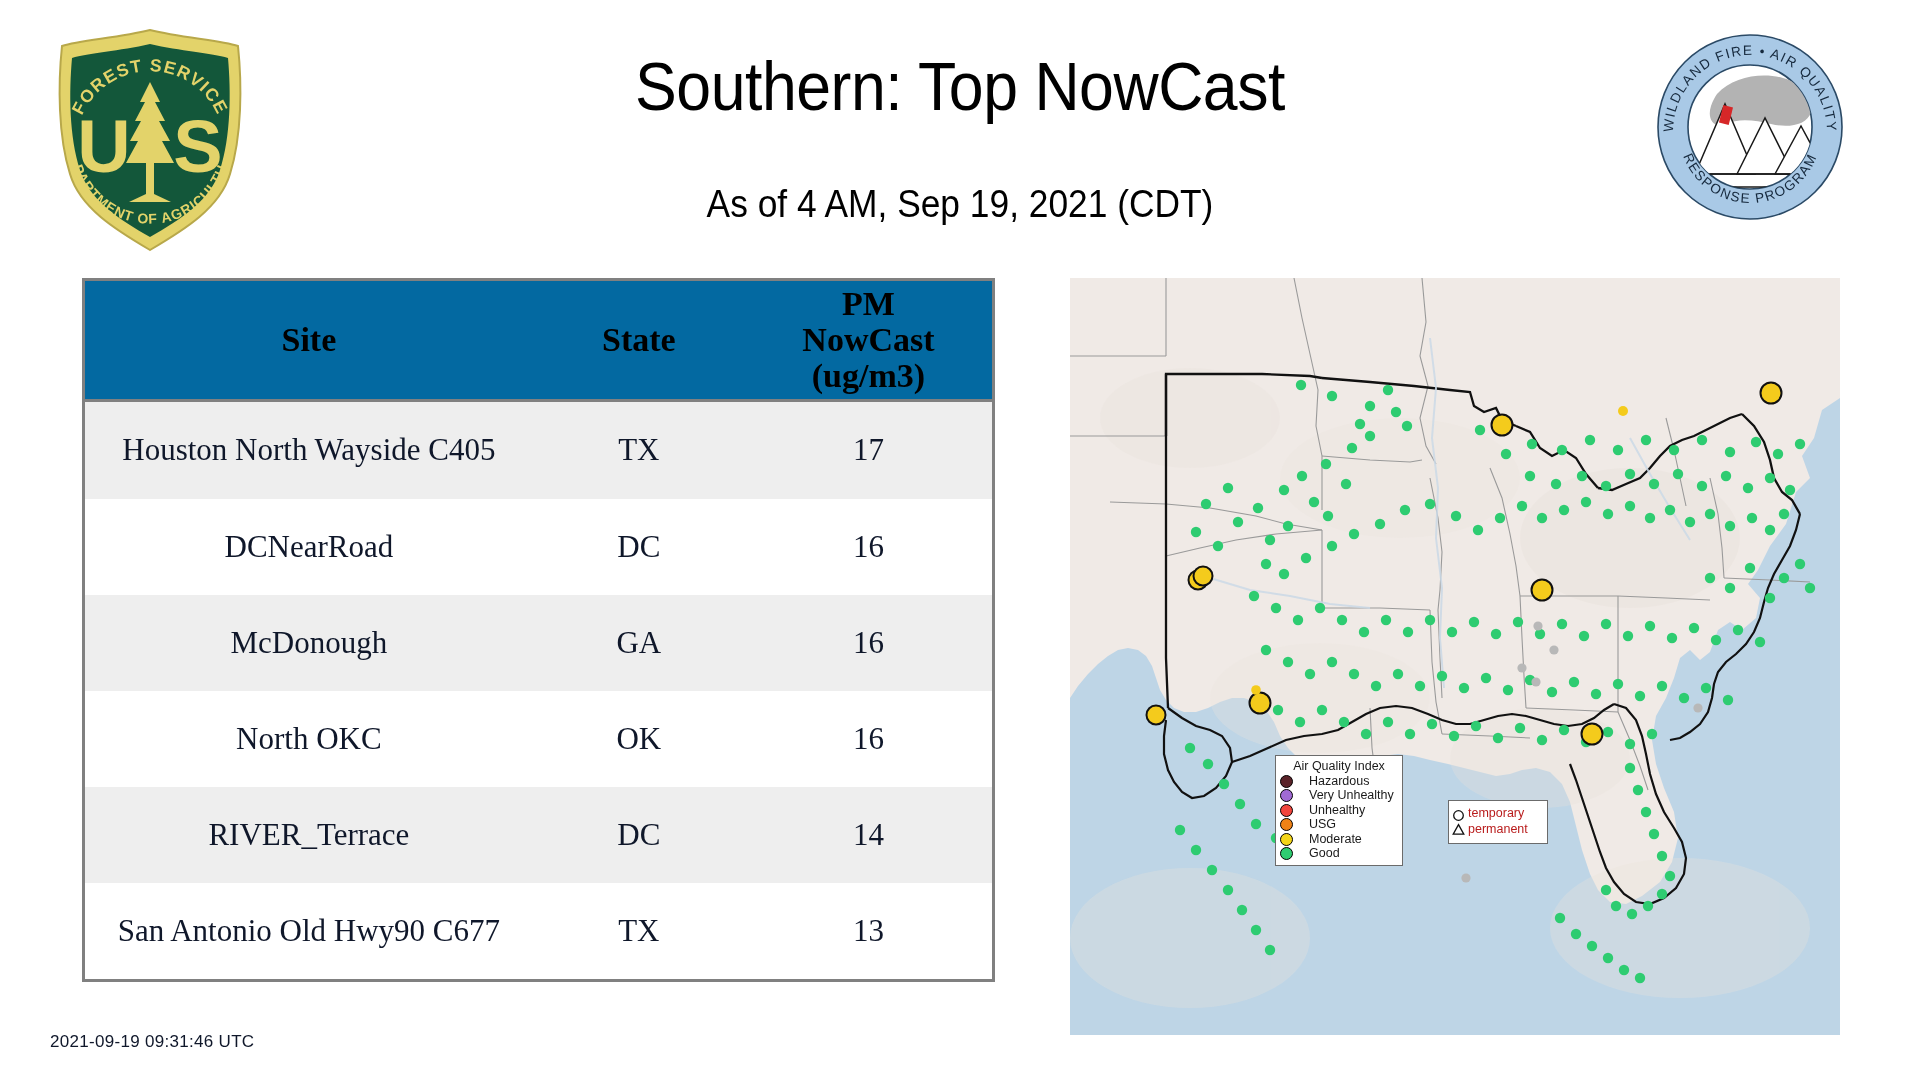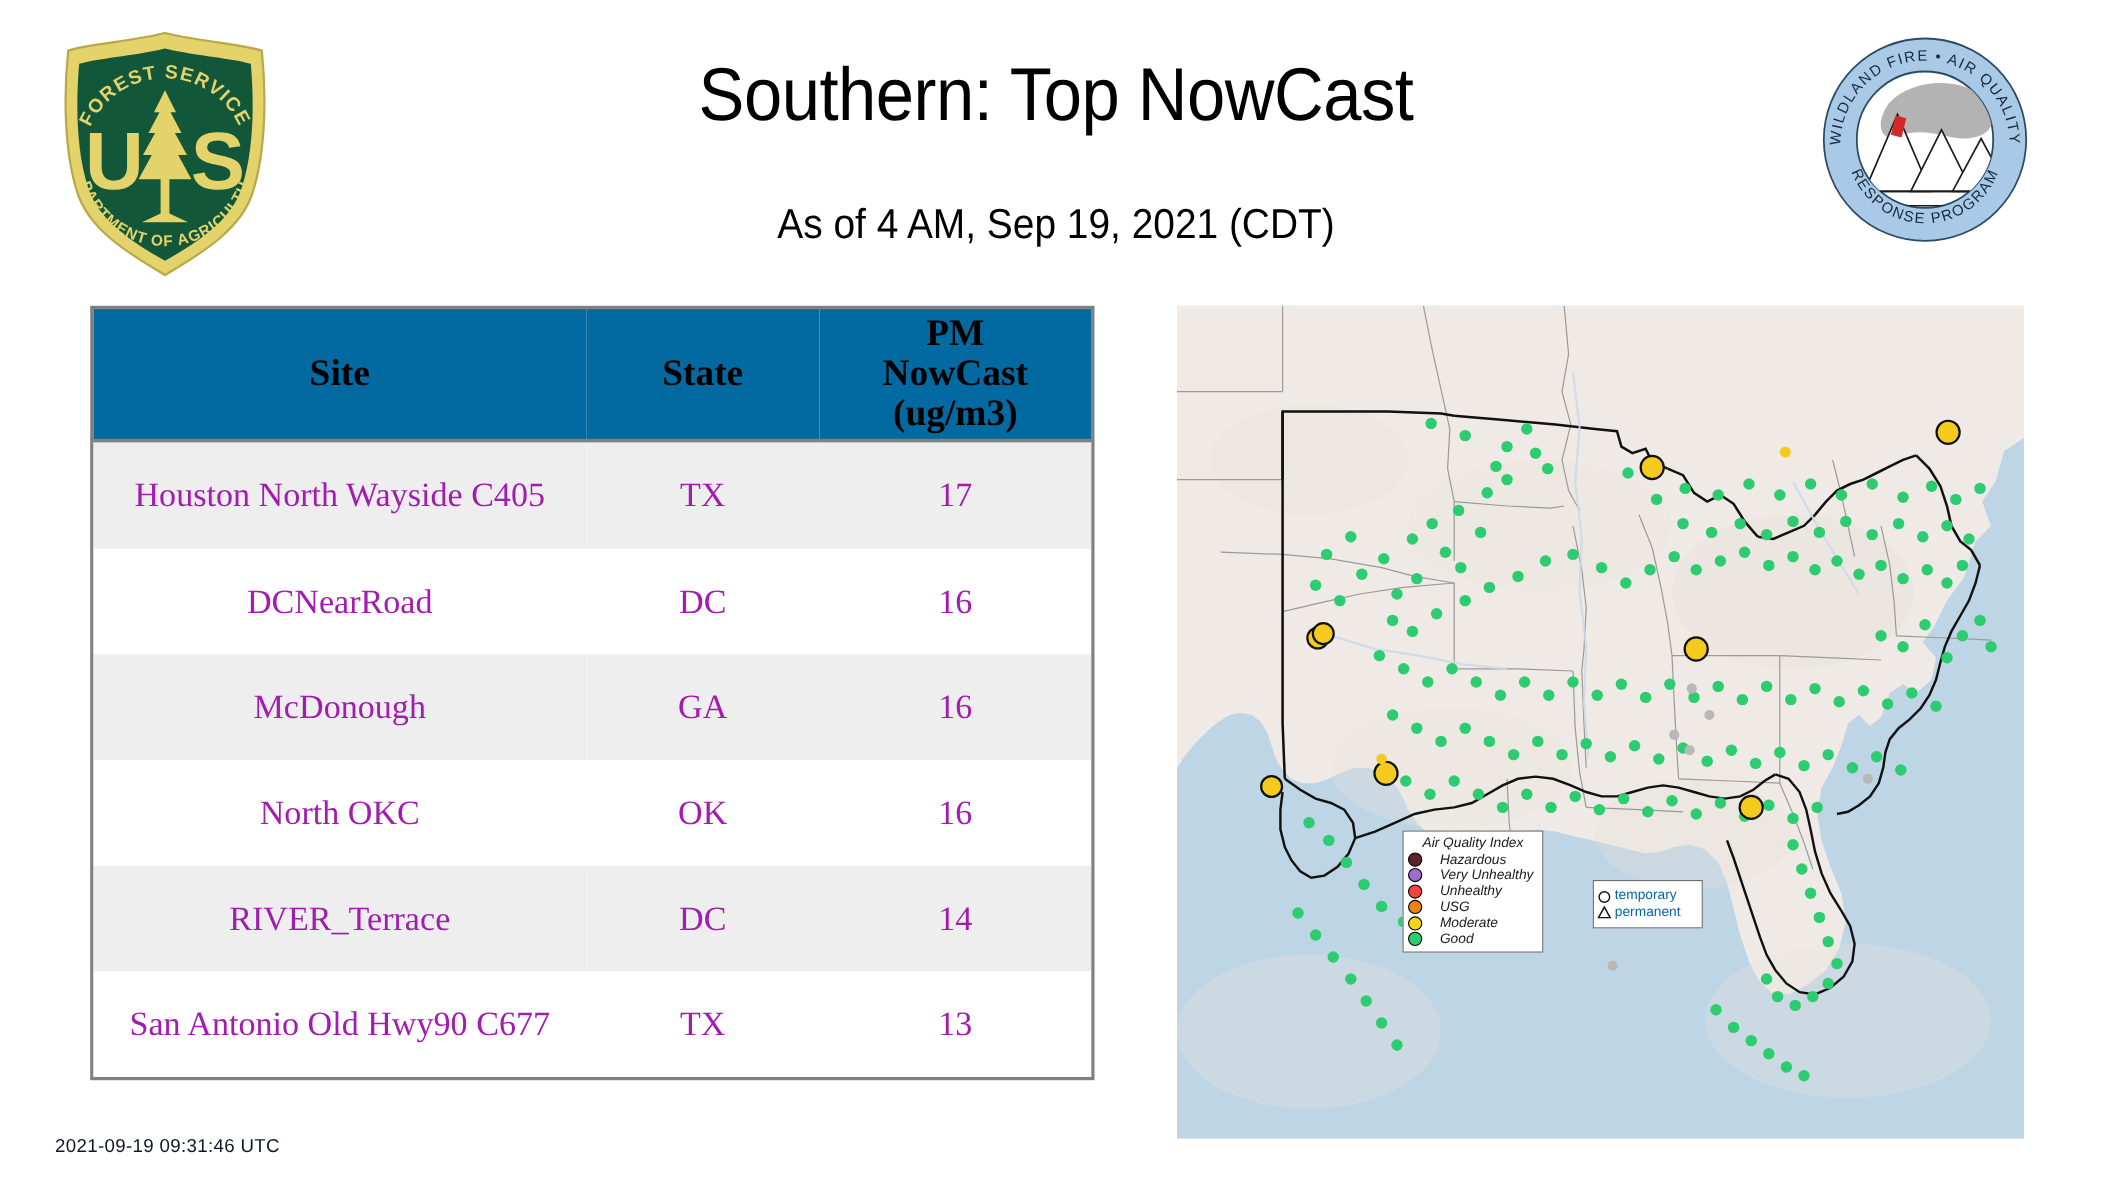--- a/index.html
+++ b/index.html
@@ -34,21 +34,21 @@
   table.nowcast thead th{
     background:#0369a1;color:#000;font-weight:bold;font-size:34px;
     border-bottom:3px solid #808080;height:118px;padding:0 6px;
     vertical-align:middle;text-align:center;line-height:1.06;
   }
   table.nowcast thead th.col-site{width:50%;}
   table.nowcast thead th.col-state{width:23%;margin-top:20px;}
   table.nowcast thead th.col-val{width:27%;}
   table.nowcast tbody td{
     font-size:31px;text-align:center;vertical-align:middle;
-    height:58px;padding:0 6px;color:#a21caf;
+    height:58px;padding:0 6px;color:#0f172a;
   }
   table.nowcast tbody tr:nth-child(odd){background:#eeeeee;}
   table.nowcast tbody tr:nth-child(even){background:#ffffff;}
 
   
   .footer-stamp{
     position:absolute;left:50px;top:1032px;font-size:17px;color:#0f172a;
     font-family:"Liberation Sans", sans-serif;letter-spacing:0.3px;
   }
 
@@ -57,29 +57,29 @@
     position:absolute;left:1070px;top:278px;width:770px;height:757px;
     overflow:hidden;background:#bed5e6;
   }
   .map-svg{display:block;width:770px;height:757px;}
 
   
   .legend-aqi{
     position:absolute;left:1275px;top:755px;width:128px;
     background:#ffffff;border:1px solid #6b6b6b;
     font-family:"Liberation Sans", sans-serif;font-size:12.5px;color:#1a1a1a;
-    padding:3px 4px 4px 4px;box-sizing:border-box;font-style:italic;
+    padding:3px 4px 4px 4px;box-sizing:border-box;
   }
   .legend-aqi .lg-title{text-align:center;font-size:12.5px;margin-bottom:1px;}
   .legend-row{display:flex;align-items:center;gap:16px;line-height:1.18;height:14.5px;}
   .lg-dot{width:11px;height:11px;border-radius:50%;border:1.3px solid #000;flex:0 0 auto;}
   .legend-site{
     position:absolute;left:1448px;top:800px;width:100px;height:44px;
     background:#ffffff;border:1px solid #6b6b6b;
-    font-family:"Liberation Sans", sans-serif;font-size:12.5px;color:#0369a1;
+    font-family:"Liberation Sans", sans-serif;font-size:12.5px;color:#b91c1c;
     display:flex;align-items:center;gap:3px;padding:2px 3px;box-sizing:border-box;
   }
   .legend-site .glyphs{display:flex;flex-direction:column;align-items:center;gap:1px;}
   .legend-site .labels{display:flex;flex-direction:column;line-height:1.25;}
 </style>
 </head>
 <body>
 
 <div id="stage">
 

